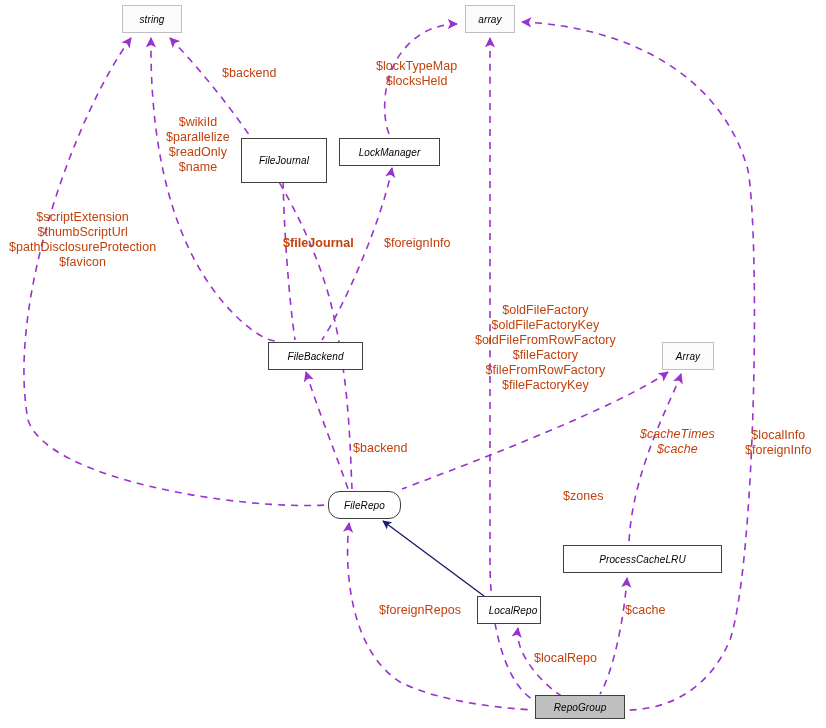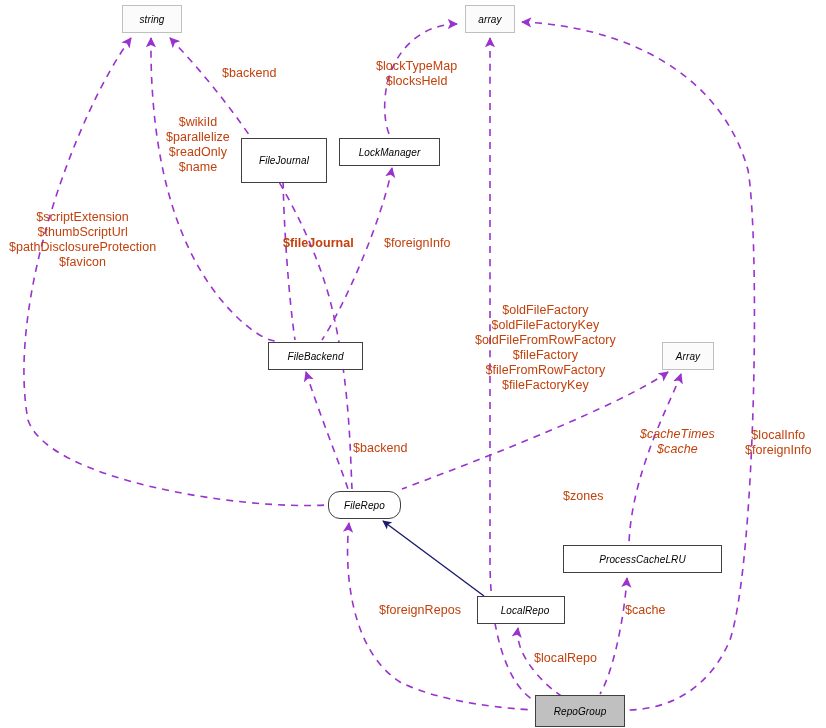--- a/index.html
+++ b/index.html
@@ -109,24 +109,24 @@
       </div>
       <div class="node primitive" style="left: 662px; top: 342px; width: 52px; height: 28px;">
         <span>Array</span>
       </div>
       <div class="node klass" style="left: 328px; top: 491px; width: 73px; height: 28px; border-radius: 12px;">
         <span>FileRepo</span>
       </div>
       <div class="node klass" style="left: 563px; top: 545px; width: 159px; height: 28px;">
         <span>ProcessCacheLRU</span>
       </div>
-      <div class="node klass" style="left: 477px; top: 596px; width: 88px; height: 28px; padding-left: 8px;">
+      <div class="node klass" style="left: 477px; top: 596px; width: 64px; height: 28px; padding-left: 8px;">
         <span>LocalRepo</span>
       </div>
-      <div class="node current" style="left: 535px; top: 695px; width: 90px; height: 32px;">
+      <div class="node current" style="left: 535px; top: 695px; width: 90px; height: 24px;">
         <span>RepoGroup</span>
       </div>
     </div>
   <div id="label-layer">
       <div class="edge-label" style="left: 9px; top: 210px;">$scriptExtension
 $thumbScriptUrl
 $pathDisclosureProtection
 $favicon</div>
       <div class="edge-label" style="left: 166px; top: 115px;">$wikiId
 $parallelize

